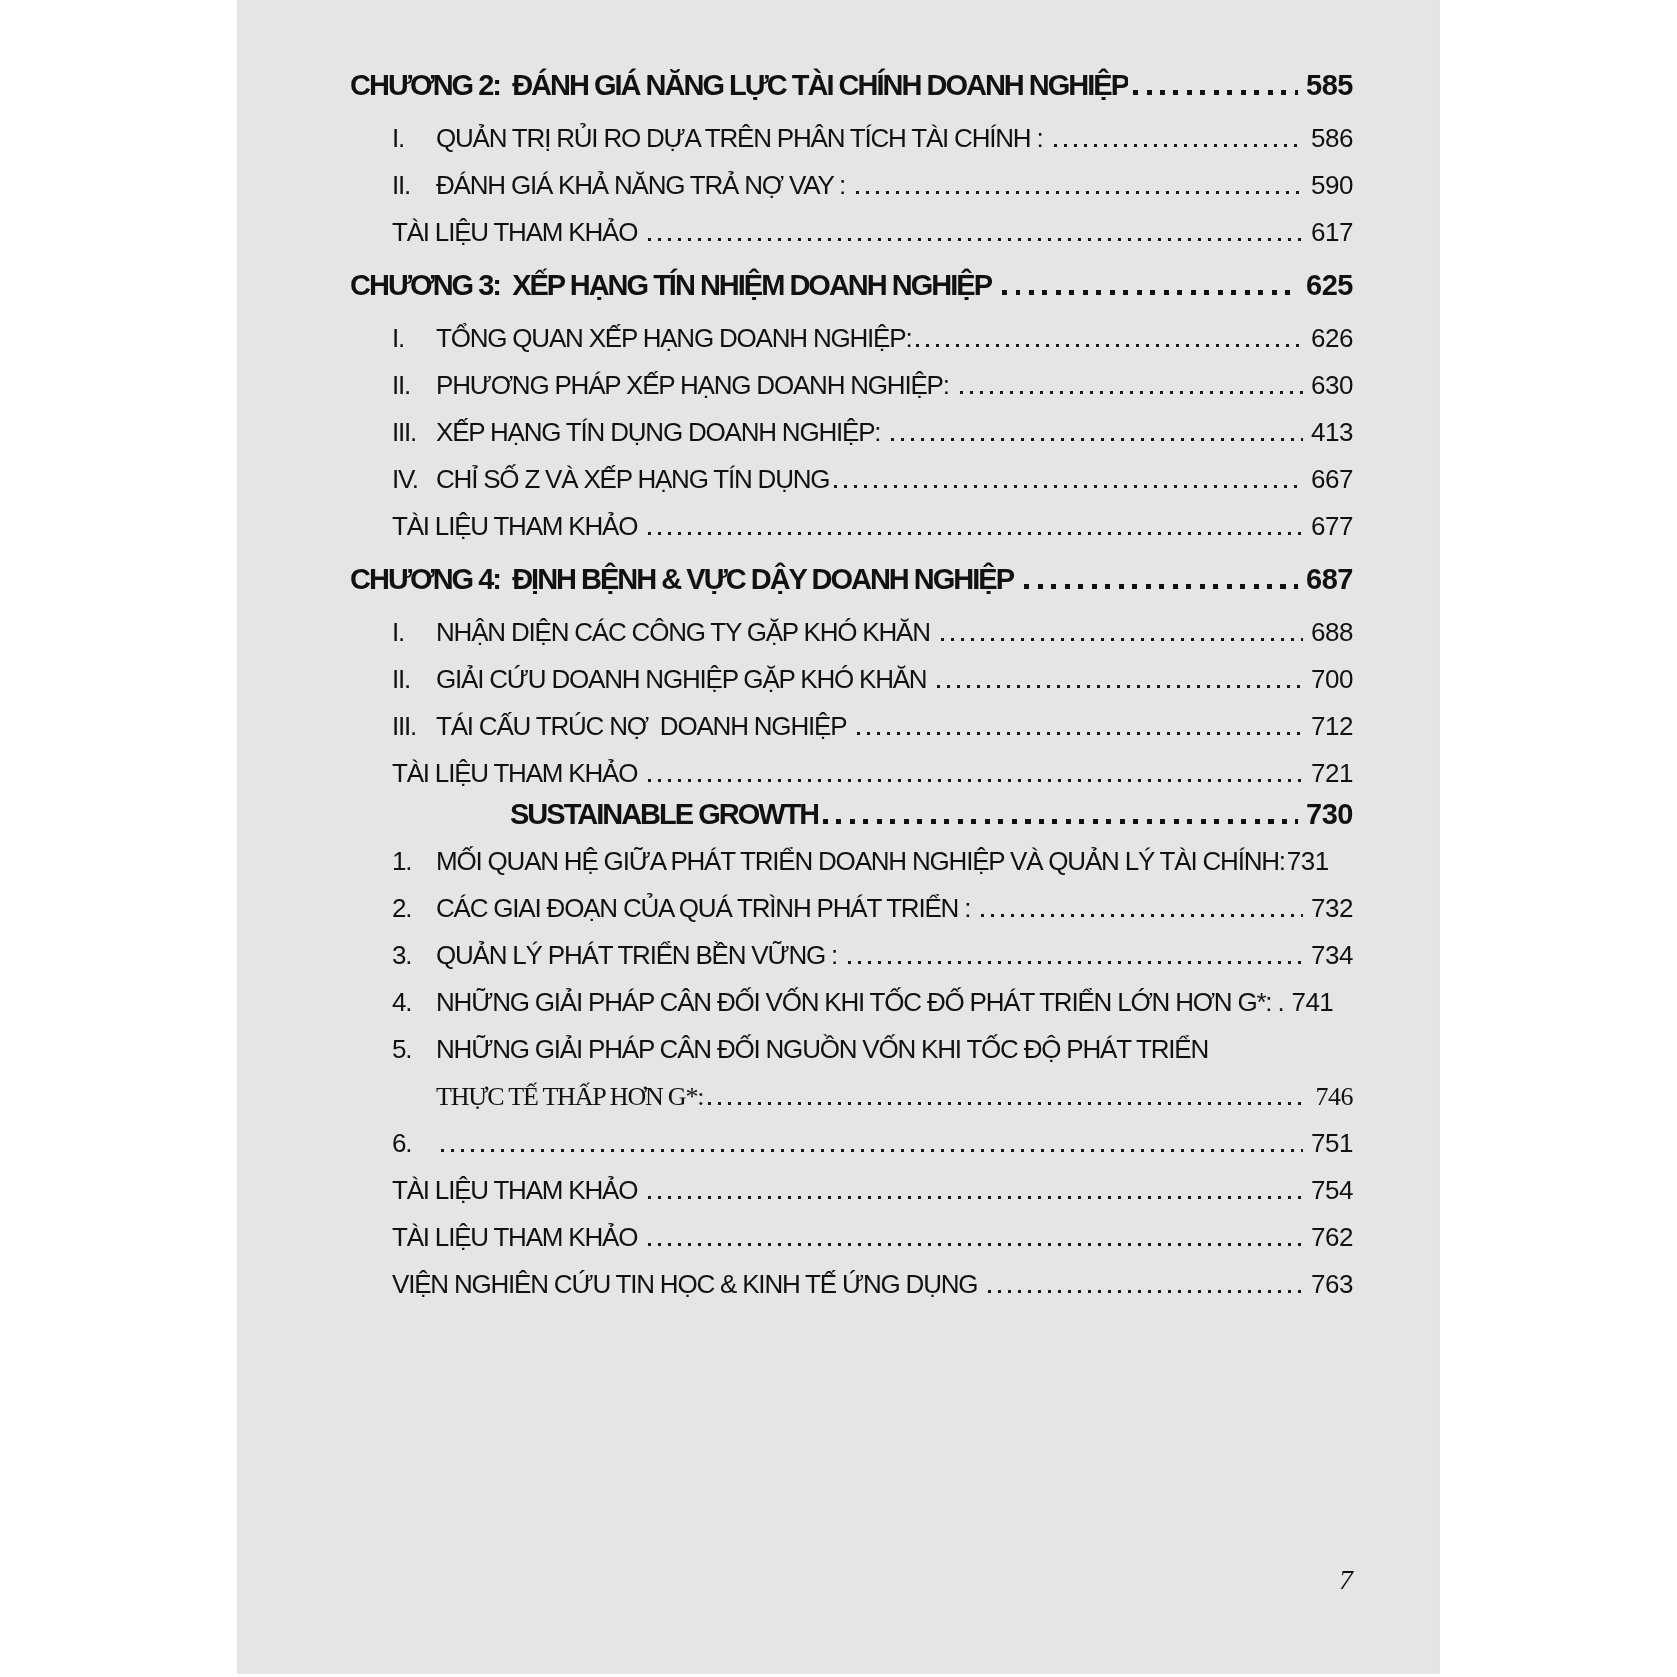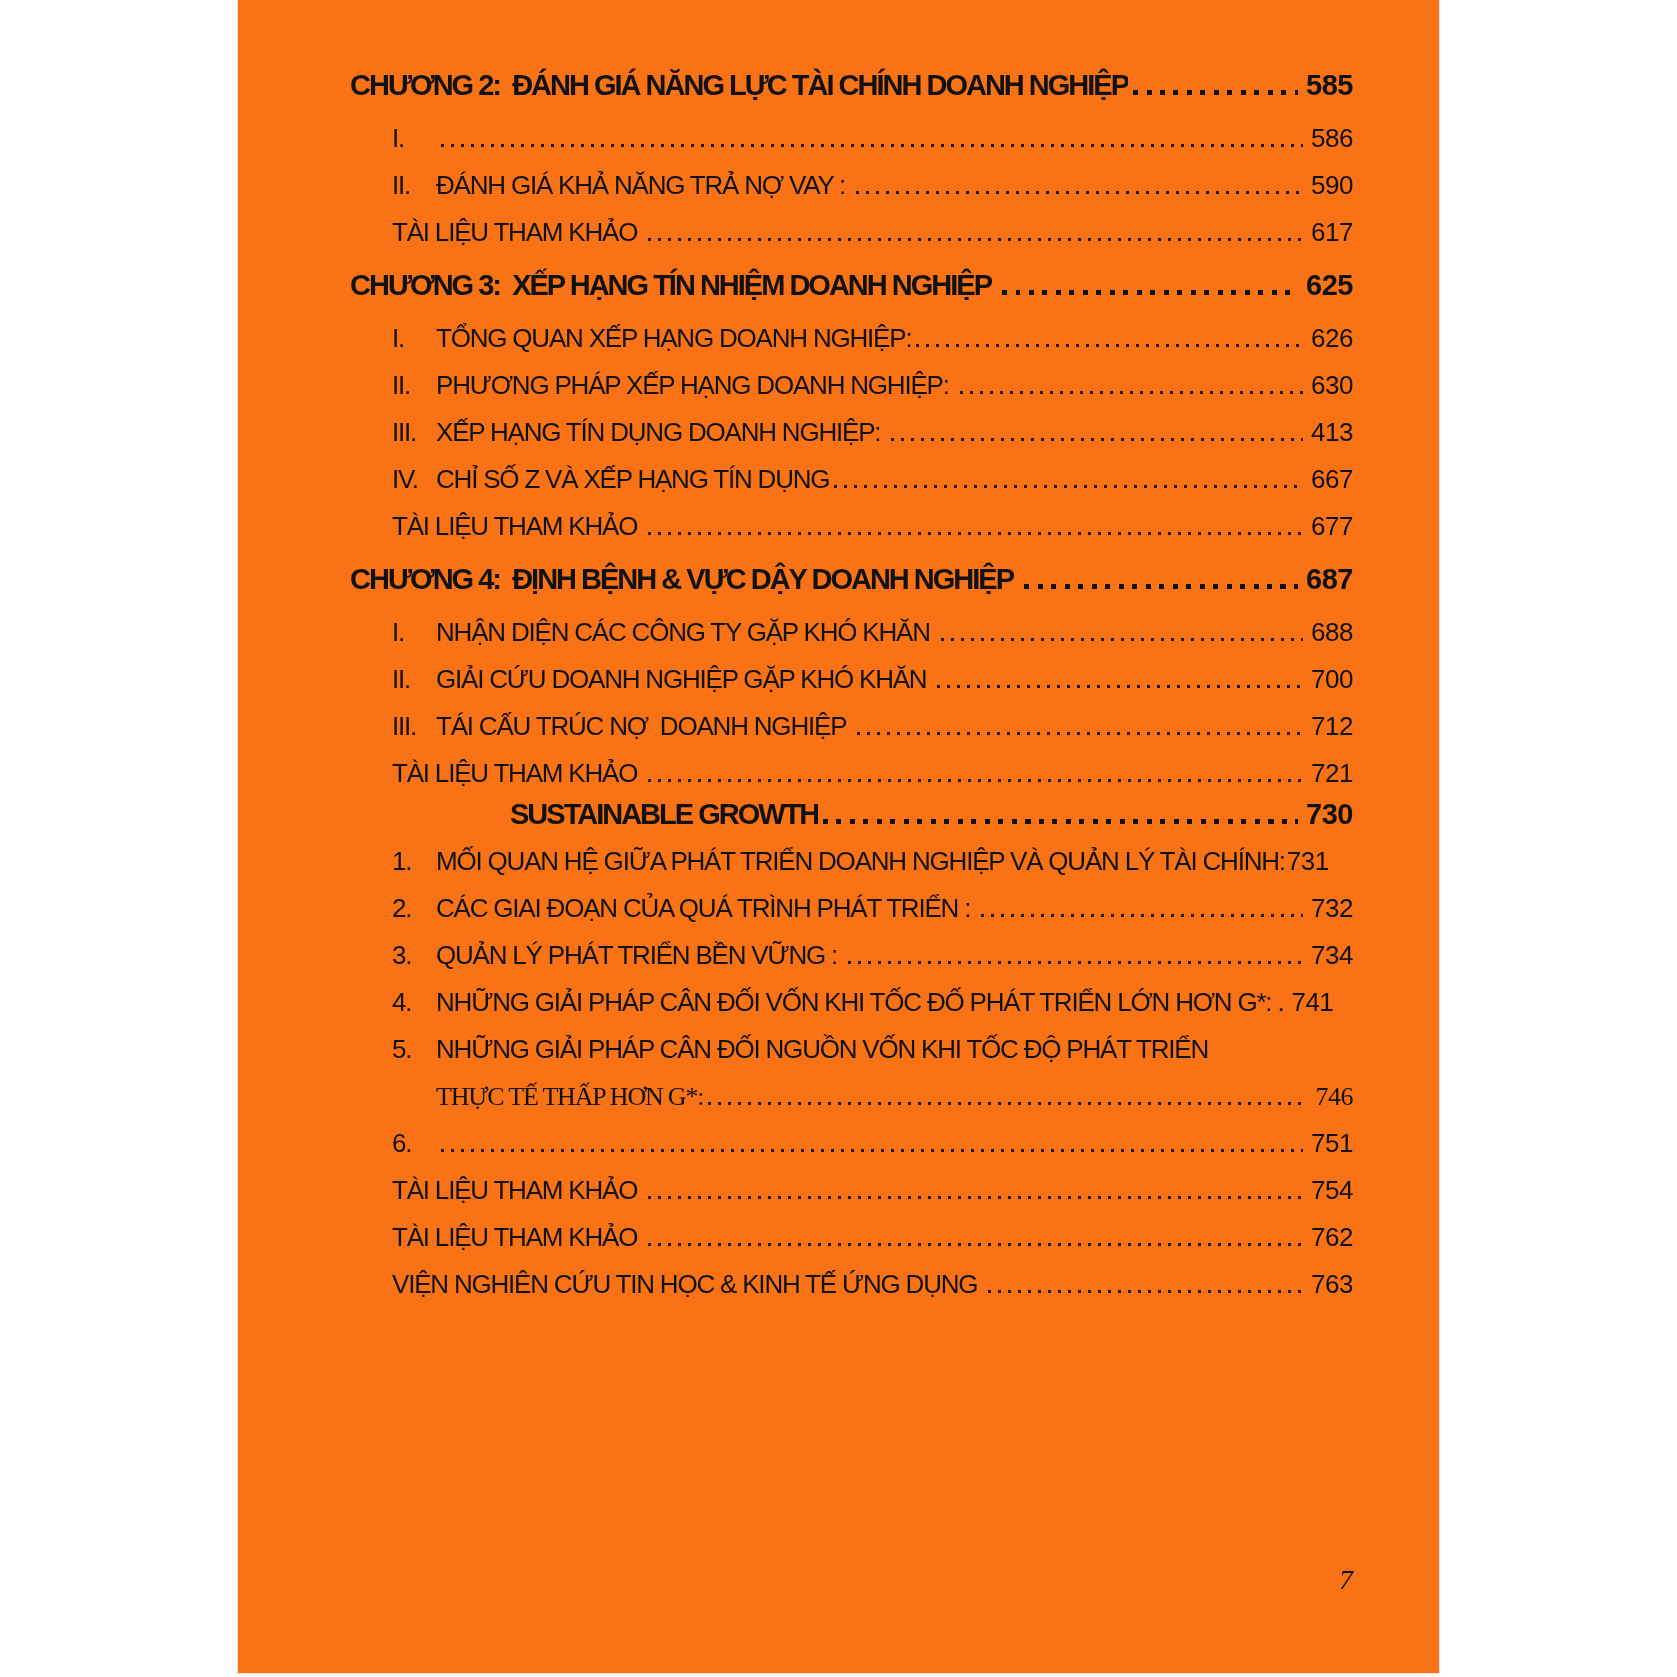--- a/index.html
+++ b/index.html
@@ -13,21 +13,21 @@
     overflow: hidden;
     font-family: "Liberation Sans", sans-serif;
     color: #111111;
   }
   .sheet {
     position: relative;
     box-sizing: border-box;
     width: 1203px;
     height: 1674px;
     margin: 0 auto;
-    background: #f97316;
+    background: #e5e5e5;
     border-left: 1px solid #e4e4e4;
     border-right: 1px solid #e4e4e4;
     border-bottom: 1px solid #e7e7e7;
   }
   .toc {
     padding: 56px 86px 0 112px;
   }
   .row {
     display: flex;
     align-items: baseline;
@@ -90,20 +90,21 @@
 <div class="sheet">
   <div class="toc" id="toc">
       <div class="row chapter">
     
     <span class="t">CHƯƠNG 2:  ĐÁNH GIÁ NĂNG LỰC TÀI CHÍNH DOANH NGHIỆP</span>
     <span class="leader"></span>
     <span class="pg">585</span>
   </div>
       <div class="row item">
     <span class="marker">I.</span>
+    <span class="t">QUẢN TRỊ RỦI RO DỰA TRÊN PHÂN TÍCH TÀI CHÍNH : </span>
     <span class="leader"></span>
     <span class="pg">586</span>
   </div>
       <div class="row item">
     <span class="marker">II.</span>
     <span class="t">ĐÁNH GIÁ KHẢ NĂNG TRẢ NỢ VAY : </span>
     <span class="leader"></span>
     <span class="pg">590</span>
   </div>
       <div class="row plain">

